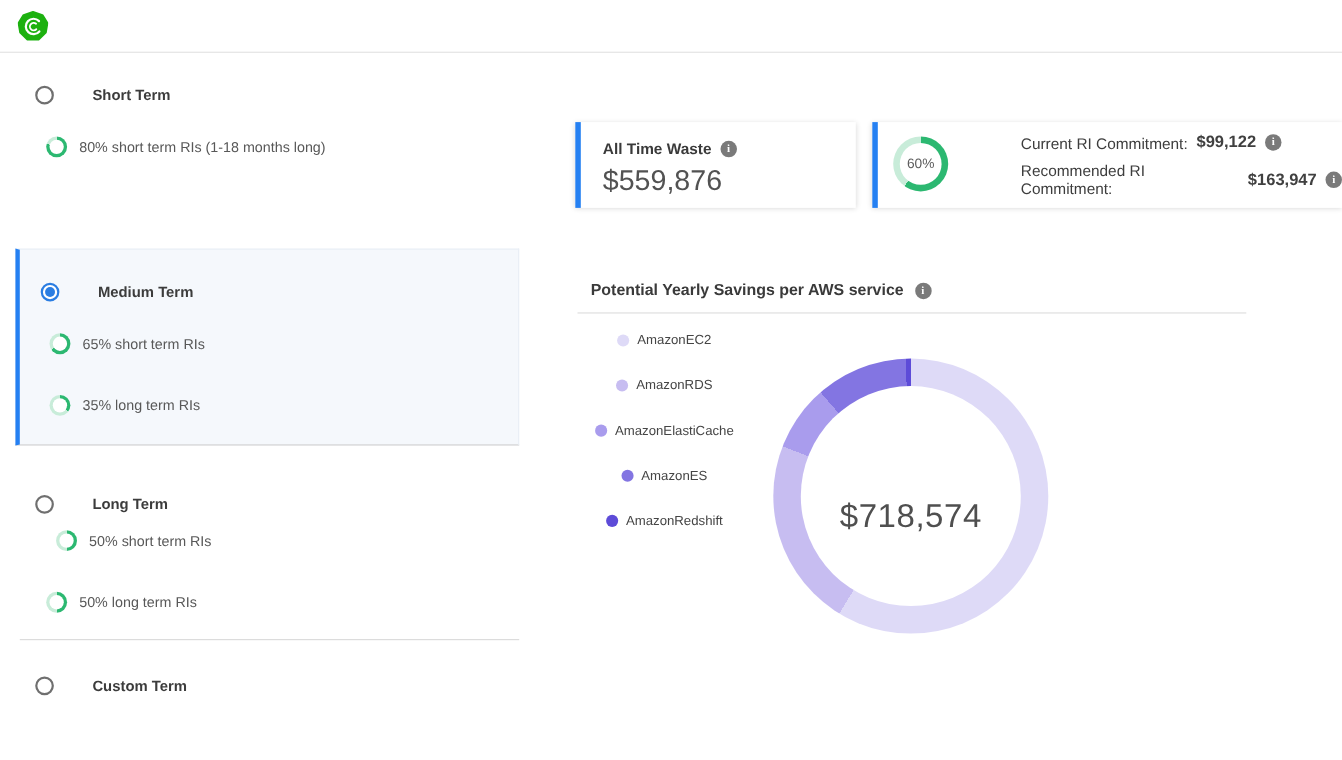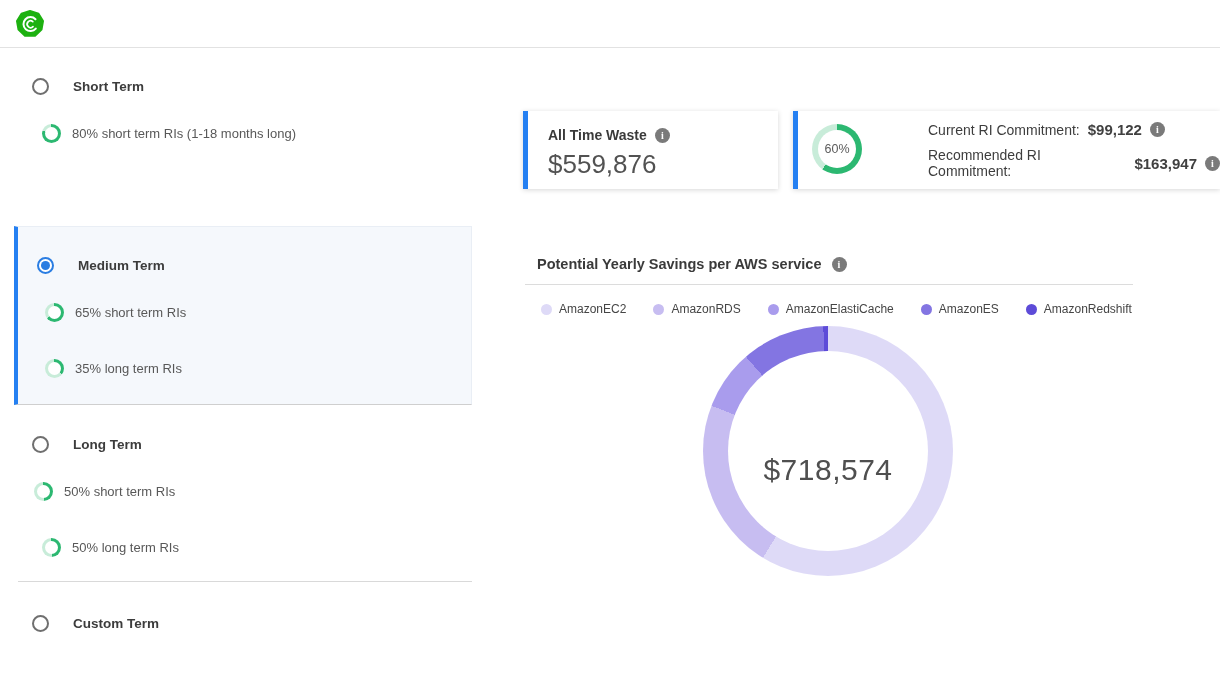--- a/index.html
+++ b/index.html
@@ -10,21 +10,21 @@
   .header { position:absolute; left:0; top:0; width:1220px; height:48px; border-bottom:1px solid #e2e2e2; background:#fff; }
   .logo { position:absolute; left:16px; top:10px; width:28px; height:28px; }
   .page-title { position:absolute; left:60px; top:12px; font-size:20px; font-weight:700; color:#3c3c3c; letter-spacing:.2px; }
 
   
   .left-col { position:absolute; left:0; top:48px; width:490px; height:643px; }
   .row { position:absolute; display:flex; align-items:center; }
   .radio { width:17px; height:17px; border:2px solid #6f6f6f; border-radius:50%; background:#fff; flex:0 0 auto; }
   .radio.checked { border-color:#2a7de2; position:relative; }
   .radio.checked::after { content:""; position:absolute; left:50%; top:50%; width:9px; height:9px; margin:-4.5px 0 0 -4.5px; border-radius:50%; background:#2a7de2; }
-  .opt-label { margin-left:24px; font-size:13.5px; font-weight:700; color:#3c3c3c; }
+  .opt-label { margin-left:35px; font-size:13.5px; font-weight:700; color:#3c3c3c; }
   .ring { width:19px; height:19px; border-radius:50%; display:flex; align-items:center; justify-content:center; flex:0 0 auto; }
   .ring-hole { width:13px; height:13px; border-radius:50%; background:#fff; }
   .sub-label { margin-left:11px; font-size:13px; color:#585858; }
   .selected-panel { position:absolute; left:14px; top:178px; width:458px; height:179px; background:#f5f8fc; border-left:4px solid #2580f2; border-top:1px solid #e9eef5; border-right:1px solid #e9eef5; border-bottom:1px solid #cfcfcf; }
   .divider-h { position:absolute; left:18px; width:454px; height:1px; background:#d9d9d9; }
 
   
   .card { position:absolute; top:111px; height:78px; background:#fff; border-left:5px solid #2580f2; box-shadow:0 1px 5px rgba(0,0,0,.16); }
   .card-waste { left:523px; width:255px;padding-left:46px; }
   .card-commit { left:793px; width:427px; }
@@ -33,21 +33,21 @@
   .info-icon { width:15px; height:15px; border-radius:50%; background:#7a7a7a; color:#fff; font-size:10px; font-weight:700; font-family:"Liberation Serif",serif; display:inline-flex; align-items:center; justify-content:center; flex:0 0 auto; }
   .mini-donut { position:absolute; left:14px; top:13px; width:50px; height:50px; border-radius:50%; display:flex; align-items:center; justify-content:center; }
   .mini-hole { width:38px; height:38px; border-radius:50%; background:#fff; display:flex; align-items:center; justify-content:center; font-size:12.5px; color:#5c5c5c; }
   .commit-lines { position:absolute; left:130px; top:0; height:78px; display:flex; flex-direction:column; justify-content:center; gap:9px; }
   .commit-line { display:flex; align-items:center; gap:8px; font-size:14px; color:#3d3d3d; }
   .commit-line b { font-size:15px; color:#404040; }
 
   
   .chart-title { position:absolute; left:537px; top:256px; font-size:14.5px; font-weight:700; color:#3a3a3a; display:flex; align-items:center; gap:10px; }
   .chart-divider { position:absolute; left:525px; top:284px; width:608px; height:1px; background:#dcdcdc; }
-  .legend { position:absolute; left:541px; top:302px; display:flex; align-items:center; gap:27px; }
+  .legend { position:absolute; left:541px; top:302px; display:flex; align-items:center; gap:27px;flex-direction:column; }
   .legend-item { display:flex; align-items:center; gap:7px; font-size:12px; color:#454545; }
   .legend-dot { width:11px; height:11px; border-radius:50%; flex:0 0 auto; }
   .donut { position:absolute; left:703px; top:326px; width:250px; height:250px; border-radius:50%; display:flex; align-items:center; justify-content:center; }
   .donut-hole { width:200px; height:200px; border-radius:50%; background:#fff; display:flex; align-items:center; justify-content:center; }
   .donut-center { font-size:30px; color:#4f4f4f; letter-spacing:.5px;margin-top:37px; }
 </style>
 </head>
 <body>
 
 <div class="header">
@@ -83,25 +83,25 @@
       </span>
     <span class="sub-label">65% short term RIs</span>
   </div>
   <div class="row" style="left:45px; top:311px;">
     <span class="ring" style="background: conic-gradient(rgb(44, 184, 113) 0deg, rgb(44, 184, 113) 126deg, rgb(200, 236, 217) 126deg, rgb(200, 236, 217) 360deg);">
         <span class="ring-hole"></span>
       </span>
     <span class="sub-label">35% long term RIs</span>
   </div>
 
-  <div class="row" style="left:32px; top:388px;">
+  <div class="row" style="left:32px; top:402px;">
     <span class="radio"></span>
     <span class="opt-label">Long Term</span>
   </div>
-  <div class="row" style="left:34px; top:434px;">
+  <div class="row" style="left:51px; top:434px;">
     <span class="ring" style="background: conic-gradient(rgb(44, 184, 113) 0deg, rgb(44, 184, 113) 180deg, rgb(200, 236, 217) 180deg, rgb(200, 236, 217) 360deg);">
         <span class="ring-hole"></span>
       </span>
     <span class="sub-label">50% short term RIs</span>
   </div>
   <div class="row" style="left:42px; top:490px;">
     <span class="ring" style="background: conic-gradient(rgb(44, 184, 113) 0deg, rgb(44, 184, 113) 180deg, rgb(200, 236, 217) 180deg, rgb(200, 236, 217) 360deg);">
         <span class="ring-hole"></span>
       </span>
     <span class="sub-label">50% long term RIs</span>

